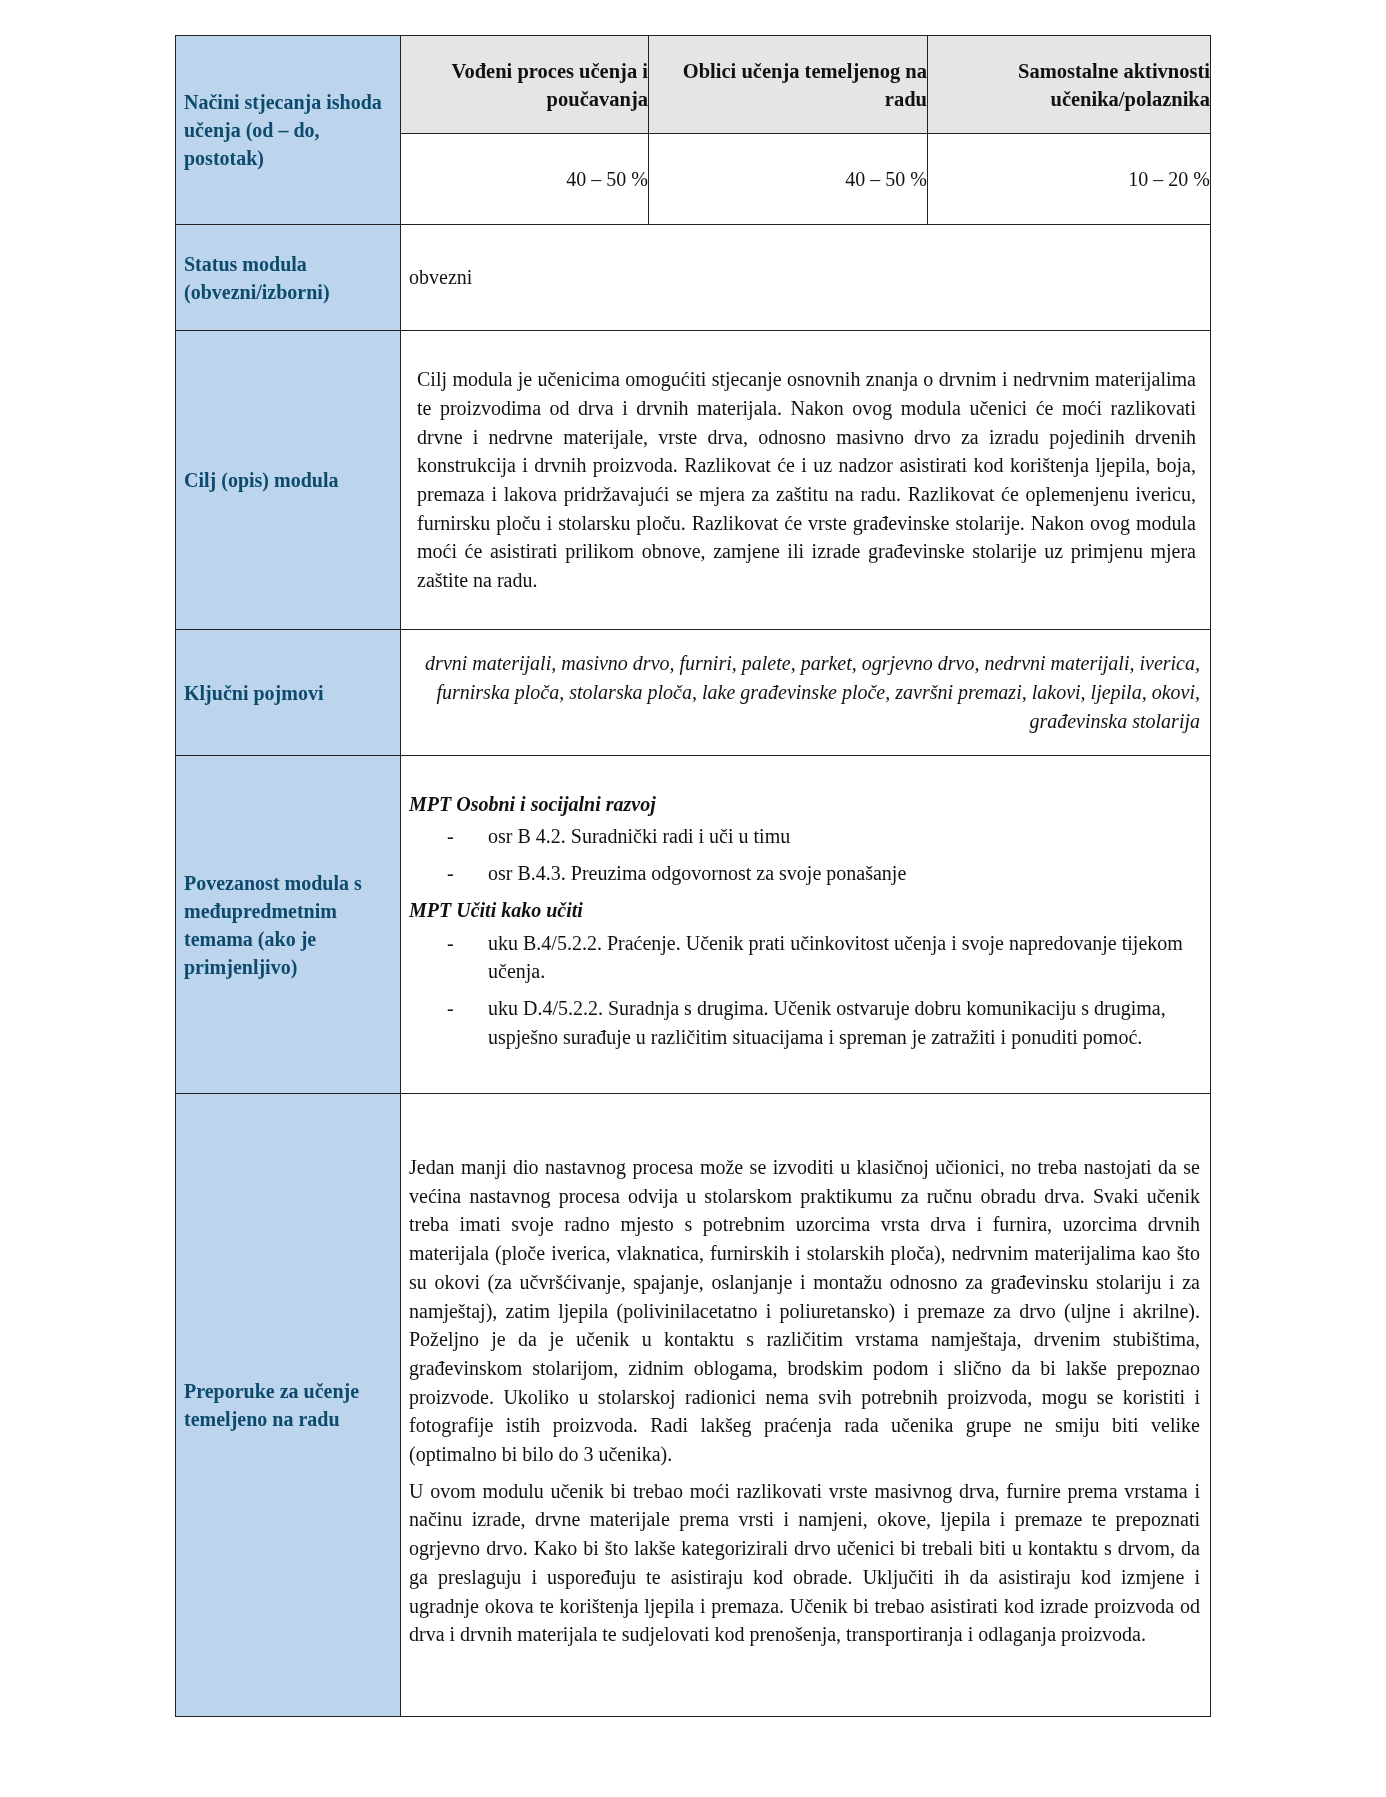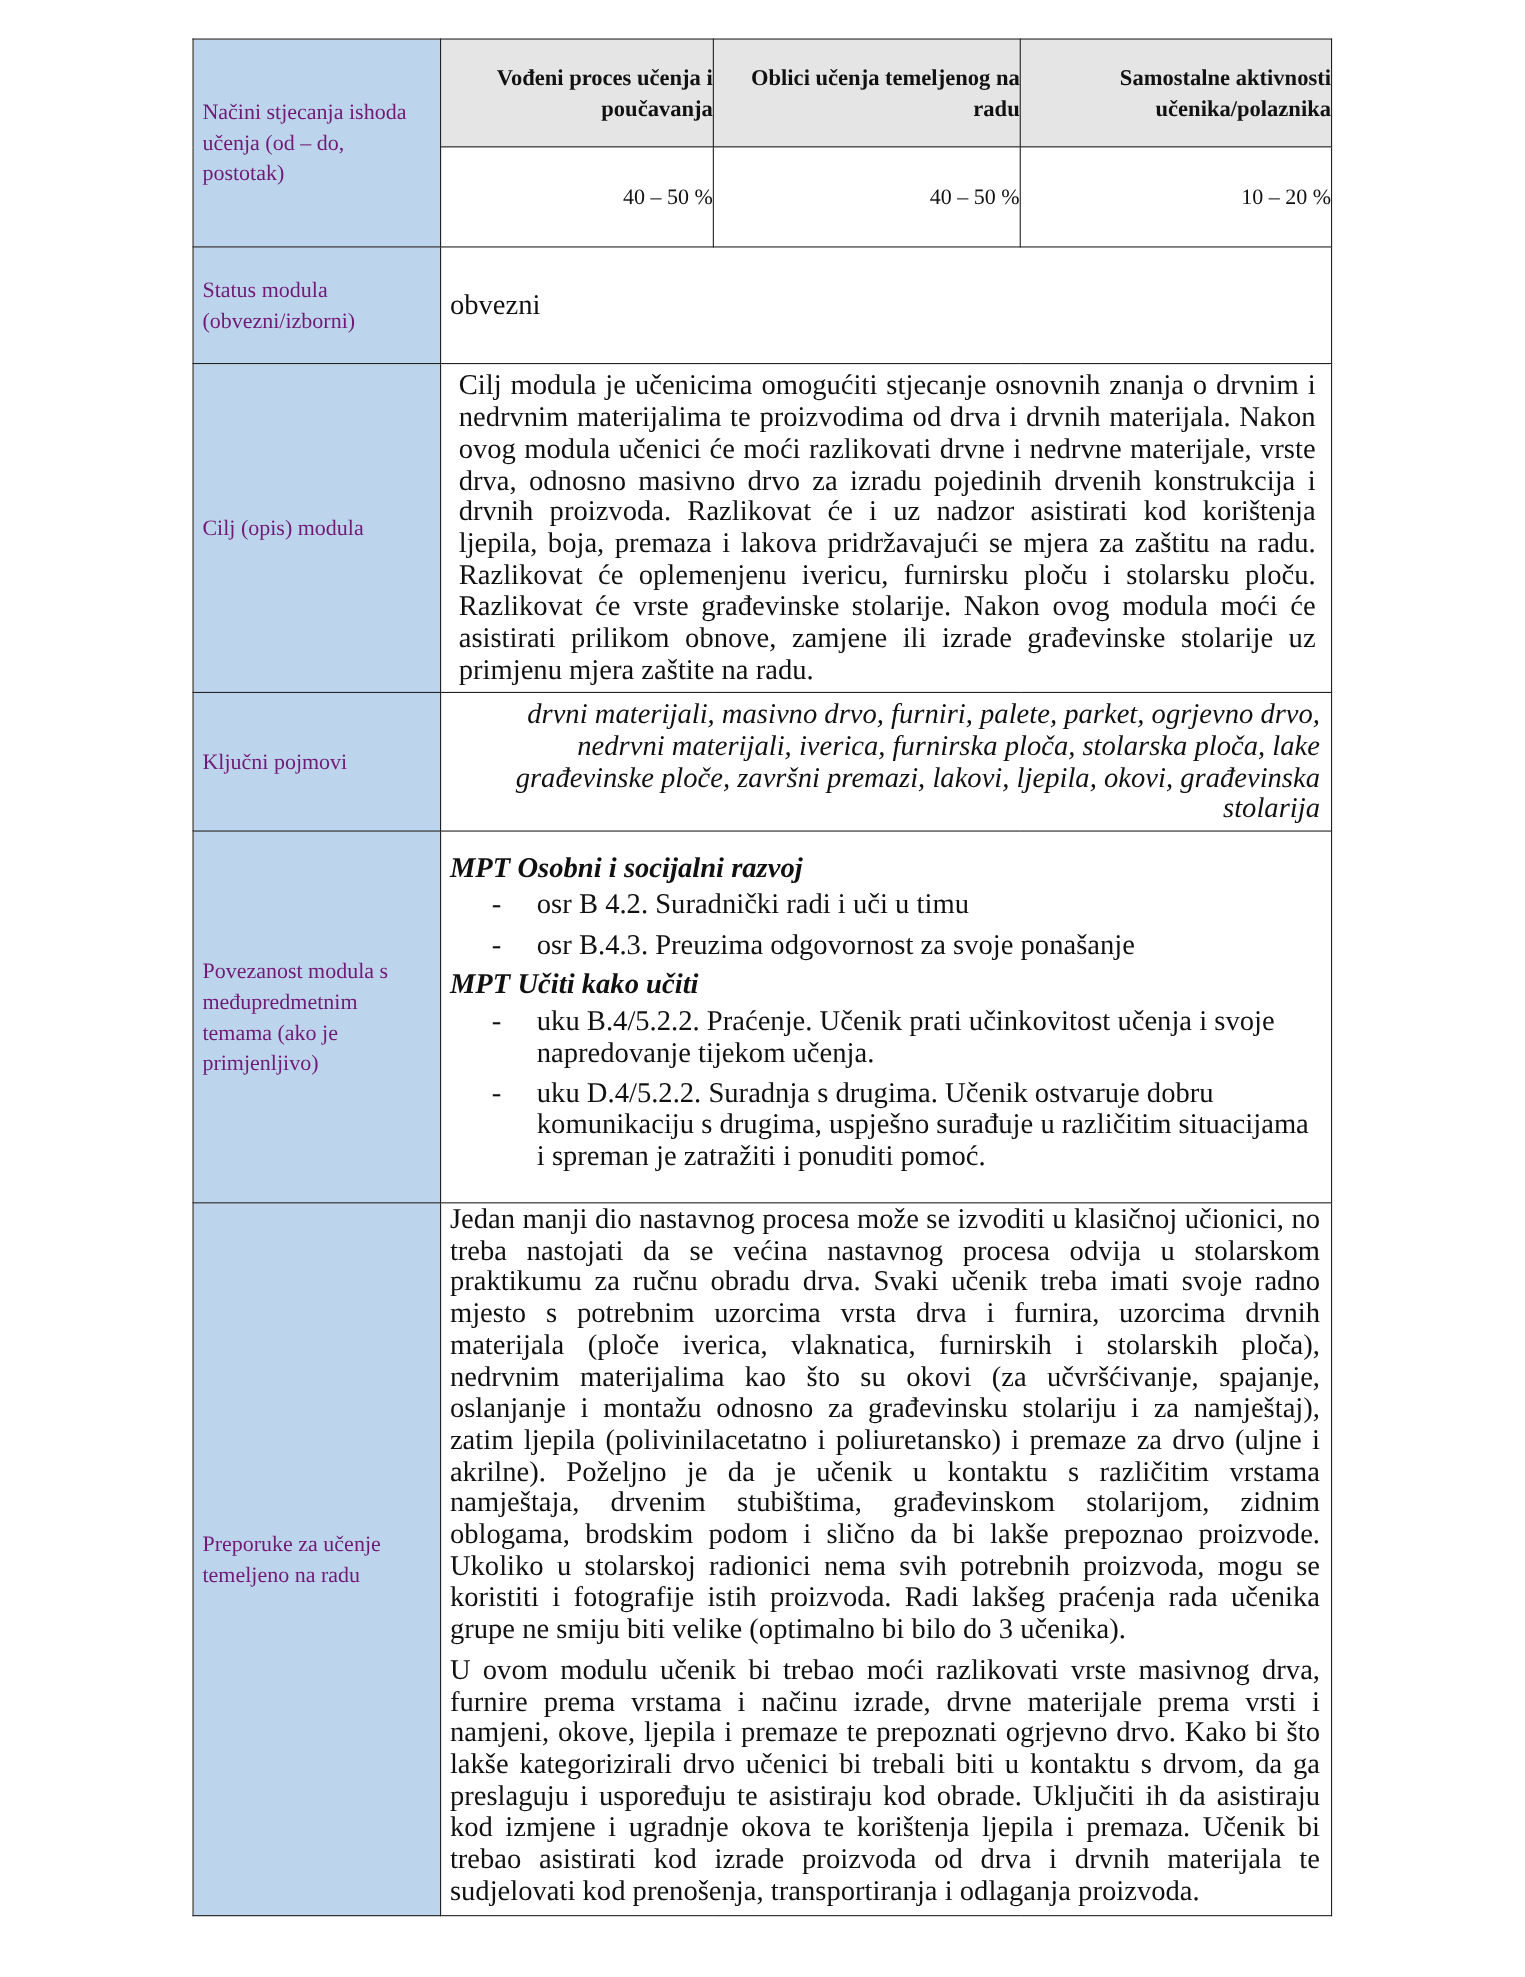--- a/index.html
+++ b/index.html
@@ -8,35 +8,35 @@
     position: absolute; left: 175px; top: 35px; width: 1035px;
     font-family: "DejaVu Serif", "Liberation Serif", serif;
     color: #111;
   }
   table.mod {
     border-collapse: collapse; width: 1035px; table-layout: fixed;
   }
   table.mod td { border: 1.5px solid #222; vertical-align: middle; padding: 0; }
   td.lbl {
     background: #bdd5ec; width: 225px;
-    font-weight: normal; font-size: 20px; line-height: 28px;
-    padding: 0 8px !important; color: #701a75;
+    font-weight: bold; font-size: 20px; line-height: 28px;
+    padding: 0 8px !important; color: #0c4a6e;
     font-family: "Liberation Serif", "DejaVu Serif", serif;
   }
   td.hdr {
     background: #e5e5e5; text-align: right; font-weight: bold;
     font-size: 20.5px; line-height: 28px; height: 97px;
     font-family: "Liberation Serif", "DejaVu Serif", serif;
   }
   td.pct {
     text-align: right; font-size: 20px; height: 90px;
     font-family: "Liberation Serif", "DejaVu Serif", serif;
   }
   td.val {
-    font-size: 26px; line-height: 28.7px; padding: 0 10px 0 8px !important;
+    font-size: 20px; line-height: 28.7px; padding: 0 10px 0 8px !important;
     font-family: "Liberation Serif", "DejaVu Serif", serif;
   }
   .justify { text-align: justify; }
   .italic { font-style: italic; text-align: right; }
   .mpt-head { font-weight: bold; margin: 0; font-style: italic; }
   ul.dash { list-style: none; margin: 4px 0 4px 0; padding: 0 0 0 79px; }
   ul.dash li { position: relative; margin: 0 0 8px 0; }
   ul.dash li .dash-icon { position: absolute; left: -41px; top: 0; }
   p.para { margin: 0 0 8px 0; }
 </style>

